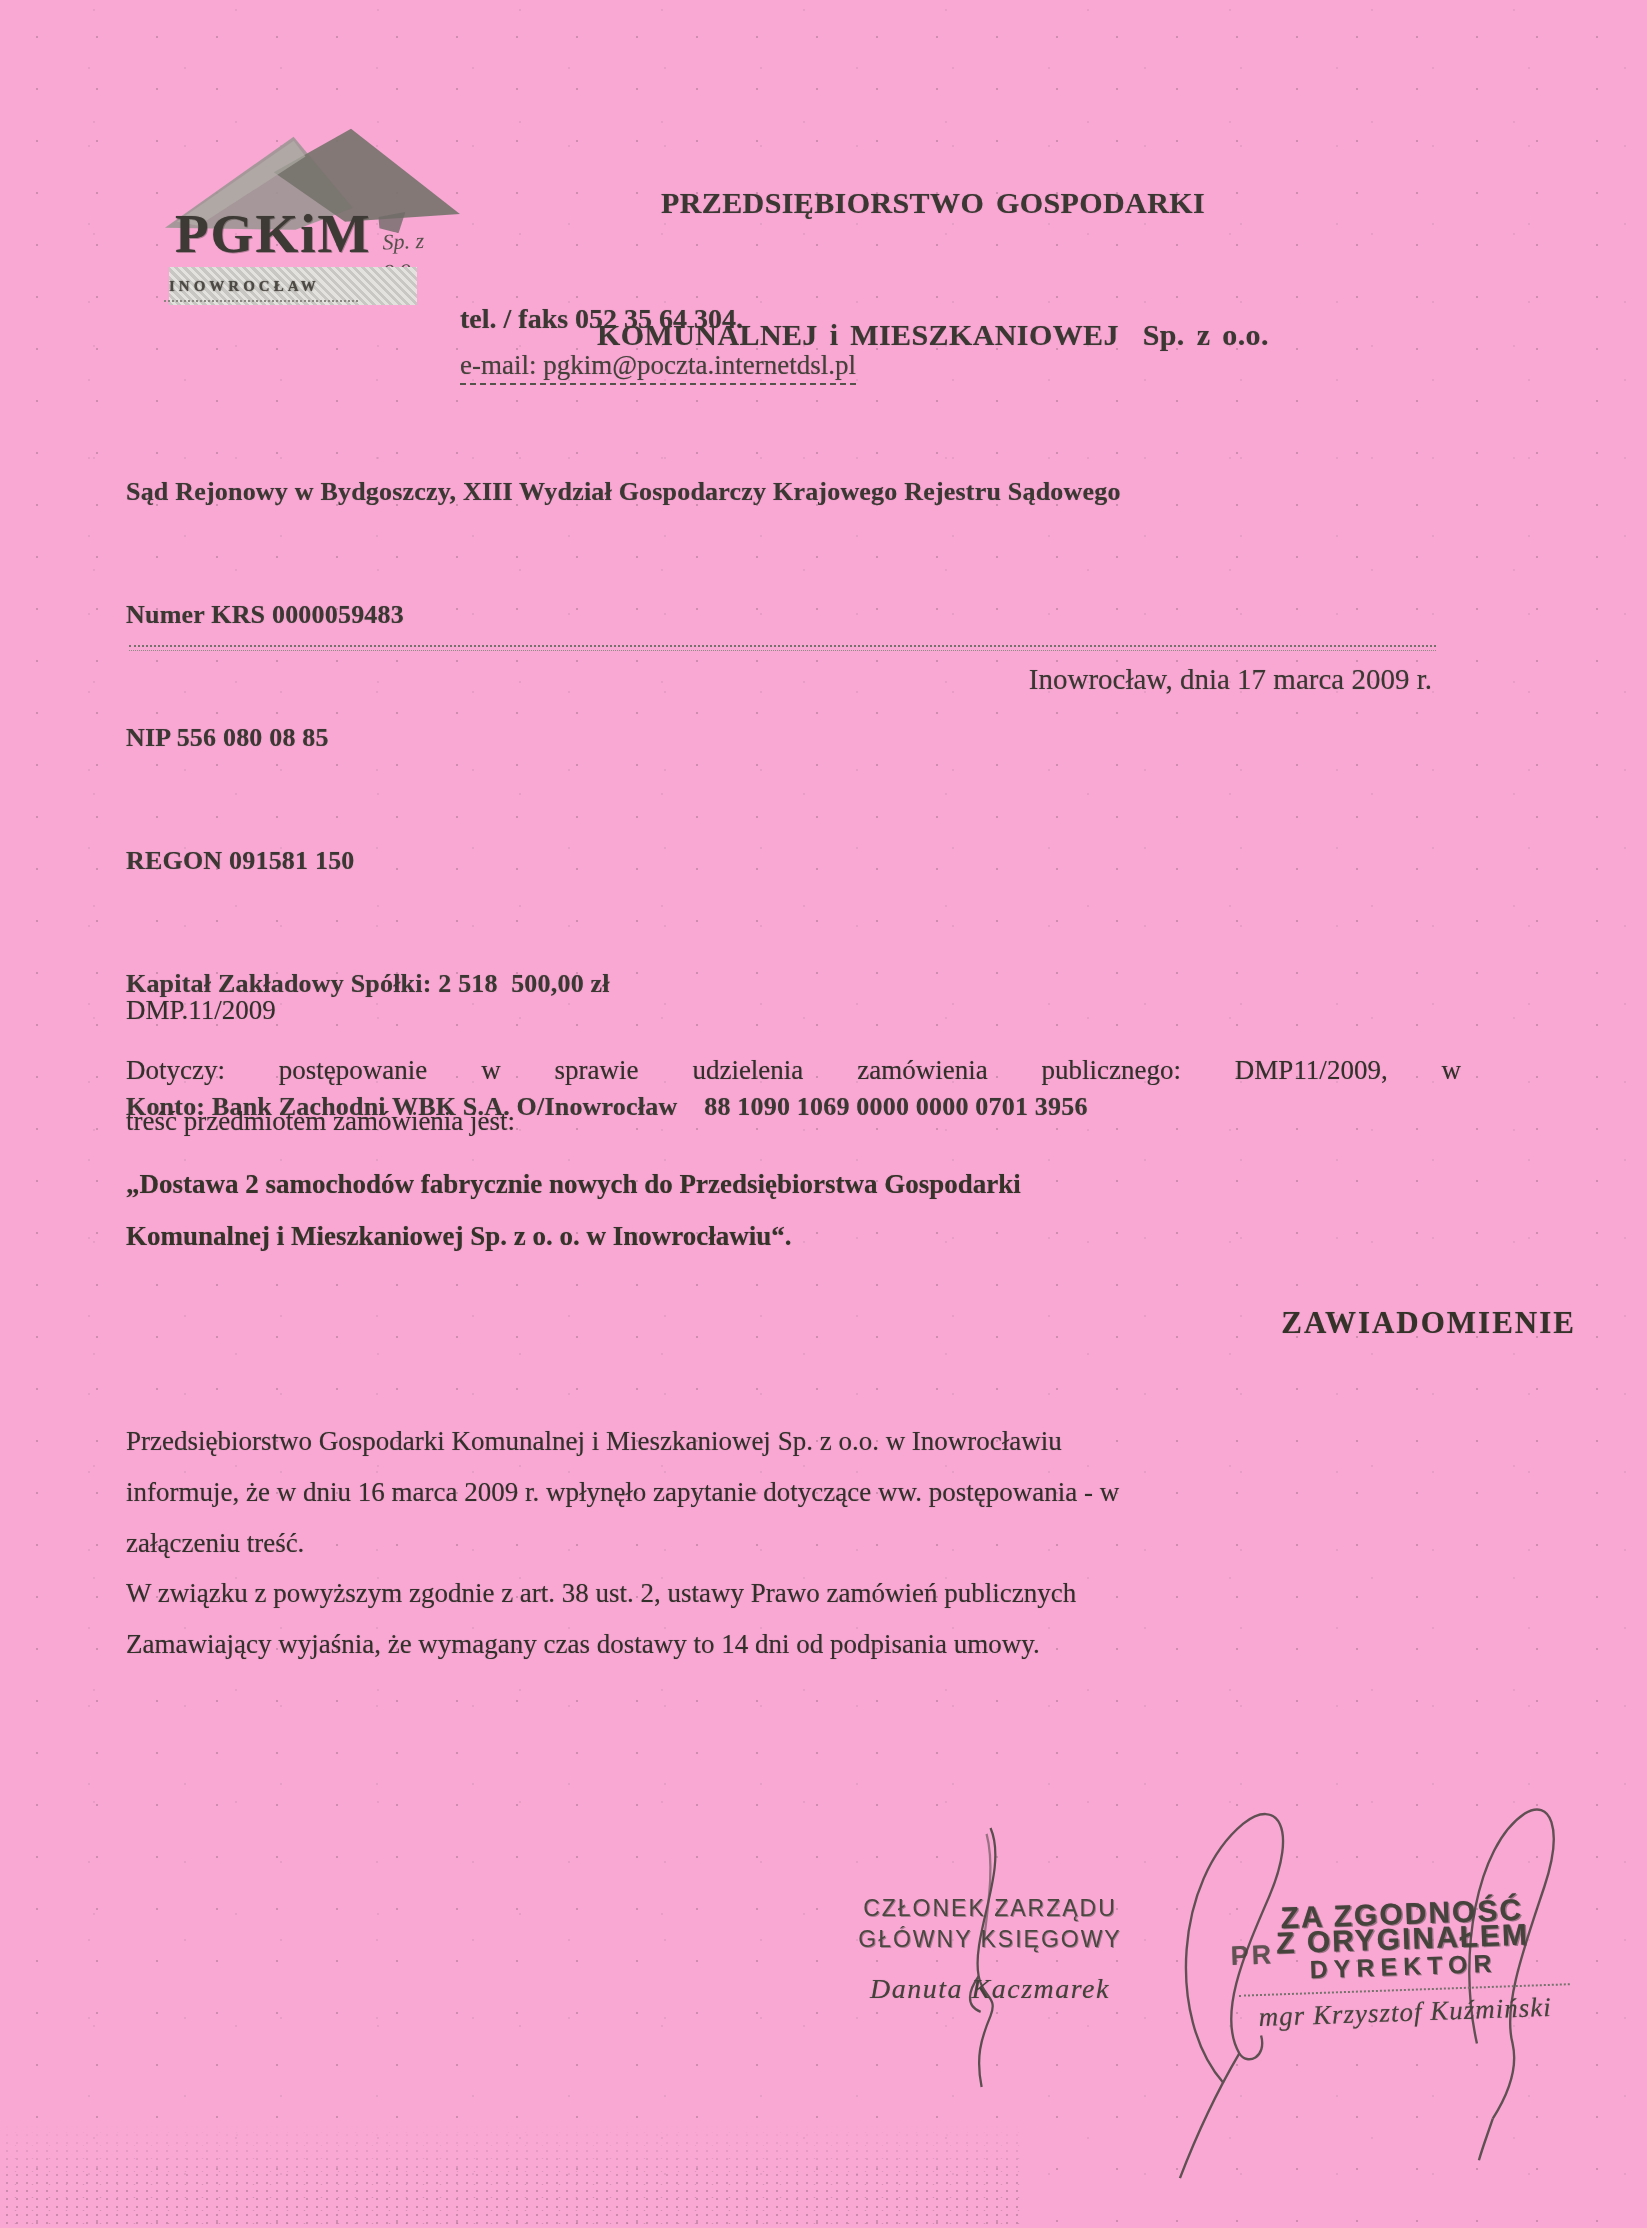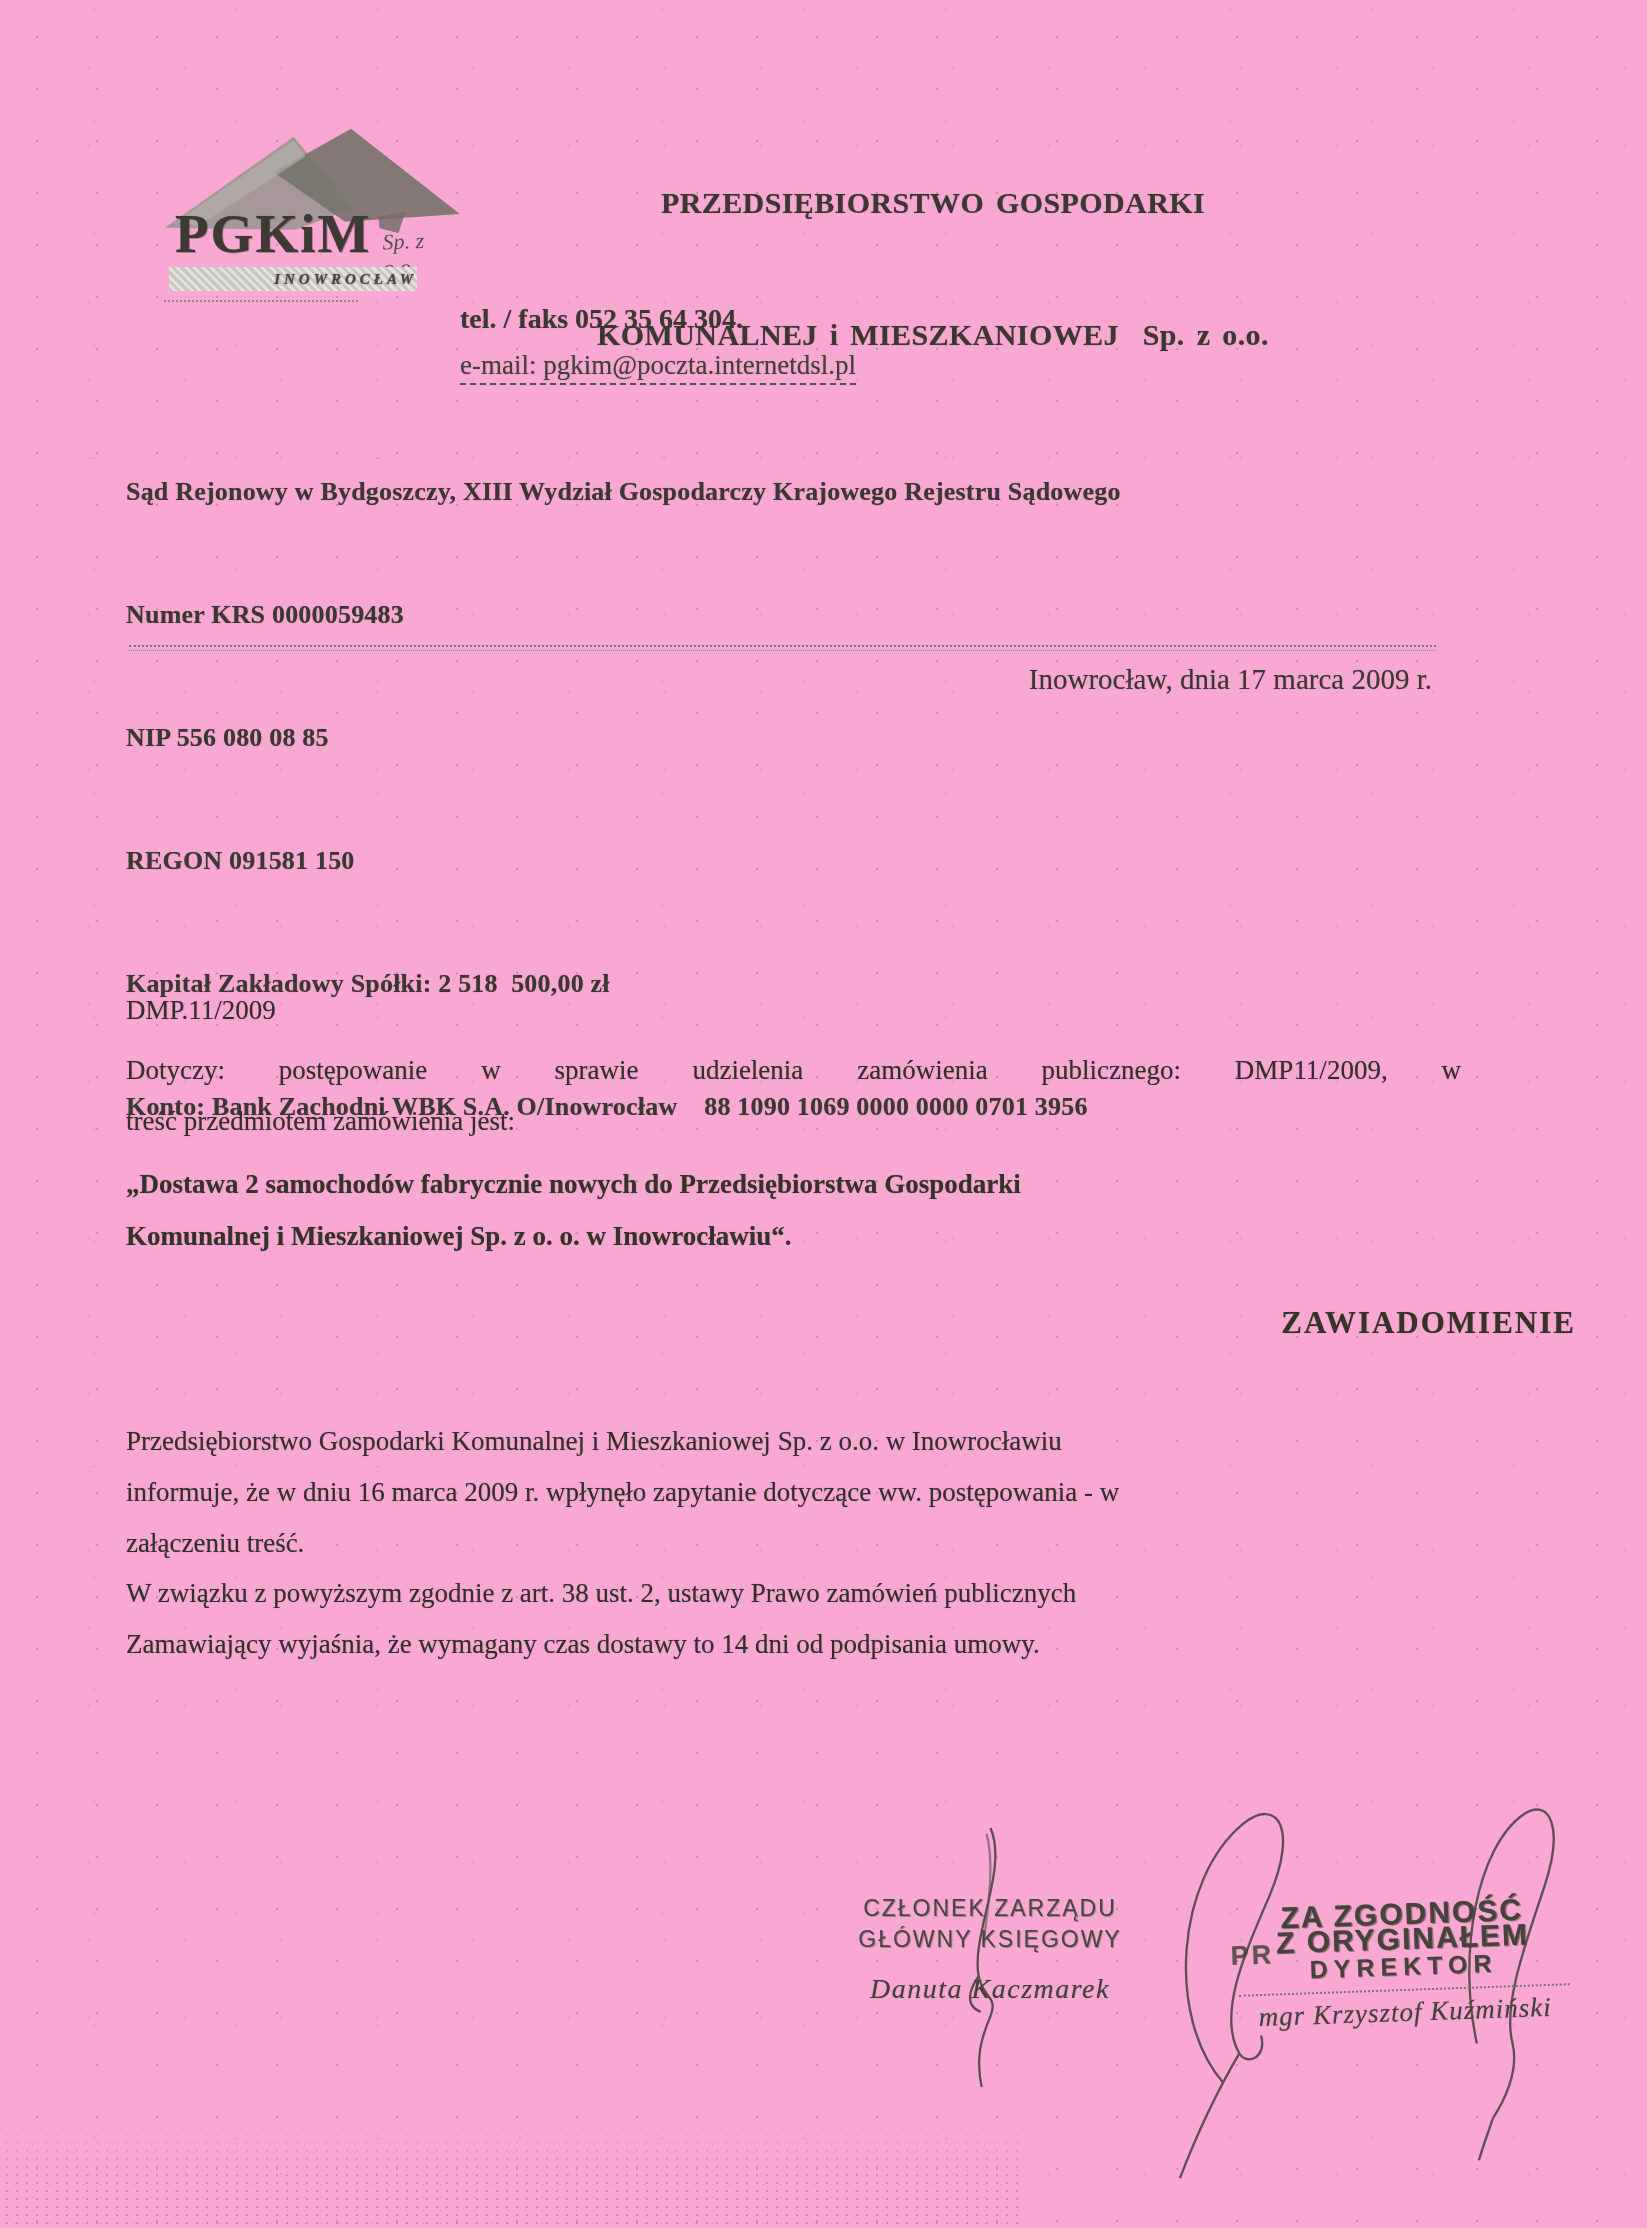--- a/index.html
+++ b/index.html
@@ -49,23 +49,23 @@
     font-family:"Liberation Serif",serif;font-weight:bold;
     font-size:55px;letter-spacing:2px;color:#3d3a36;
     text-shadow:1px 1px 0 rgba(60,56,50,.35), 0 0 1px rgba(60,56,50,.6);
   }
   .logo-suffix{
     position:absolute;left:236px;top:117px;
     font-style:italic;font-size:22px;color:#55514b;
     transform:rotate(-2deg);
   }
   .logo-citybar{
-    position:absolute;left:22px;top:156px;width:248px;height:24px;
+    position:absolute;left:22px;top:156px;width:248px;height:38px;
     background:repeating-linear-gradient(45deg,#c9c7c3 0 3px,#e4e2de 3px 6px);
-    display:flex;align-items:center;justify-content:flex-end;font-style:italic;
+    display:flex;align-items:center;justify-content:flex-start;
   }
   .logo-city{
     font-size:15px;font-weight:bold;letter-spacing:4px;color:#4c4944;
     text-shadow:0 0 1.5px rgba(70,66,60,.9);
   }
   .logo-dotline{
     position:absolute;left:17px;top:189px;width:194px;
     border-top:2px dotted #8a8781;
   }
   .company{

